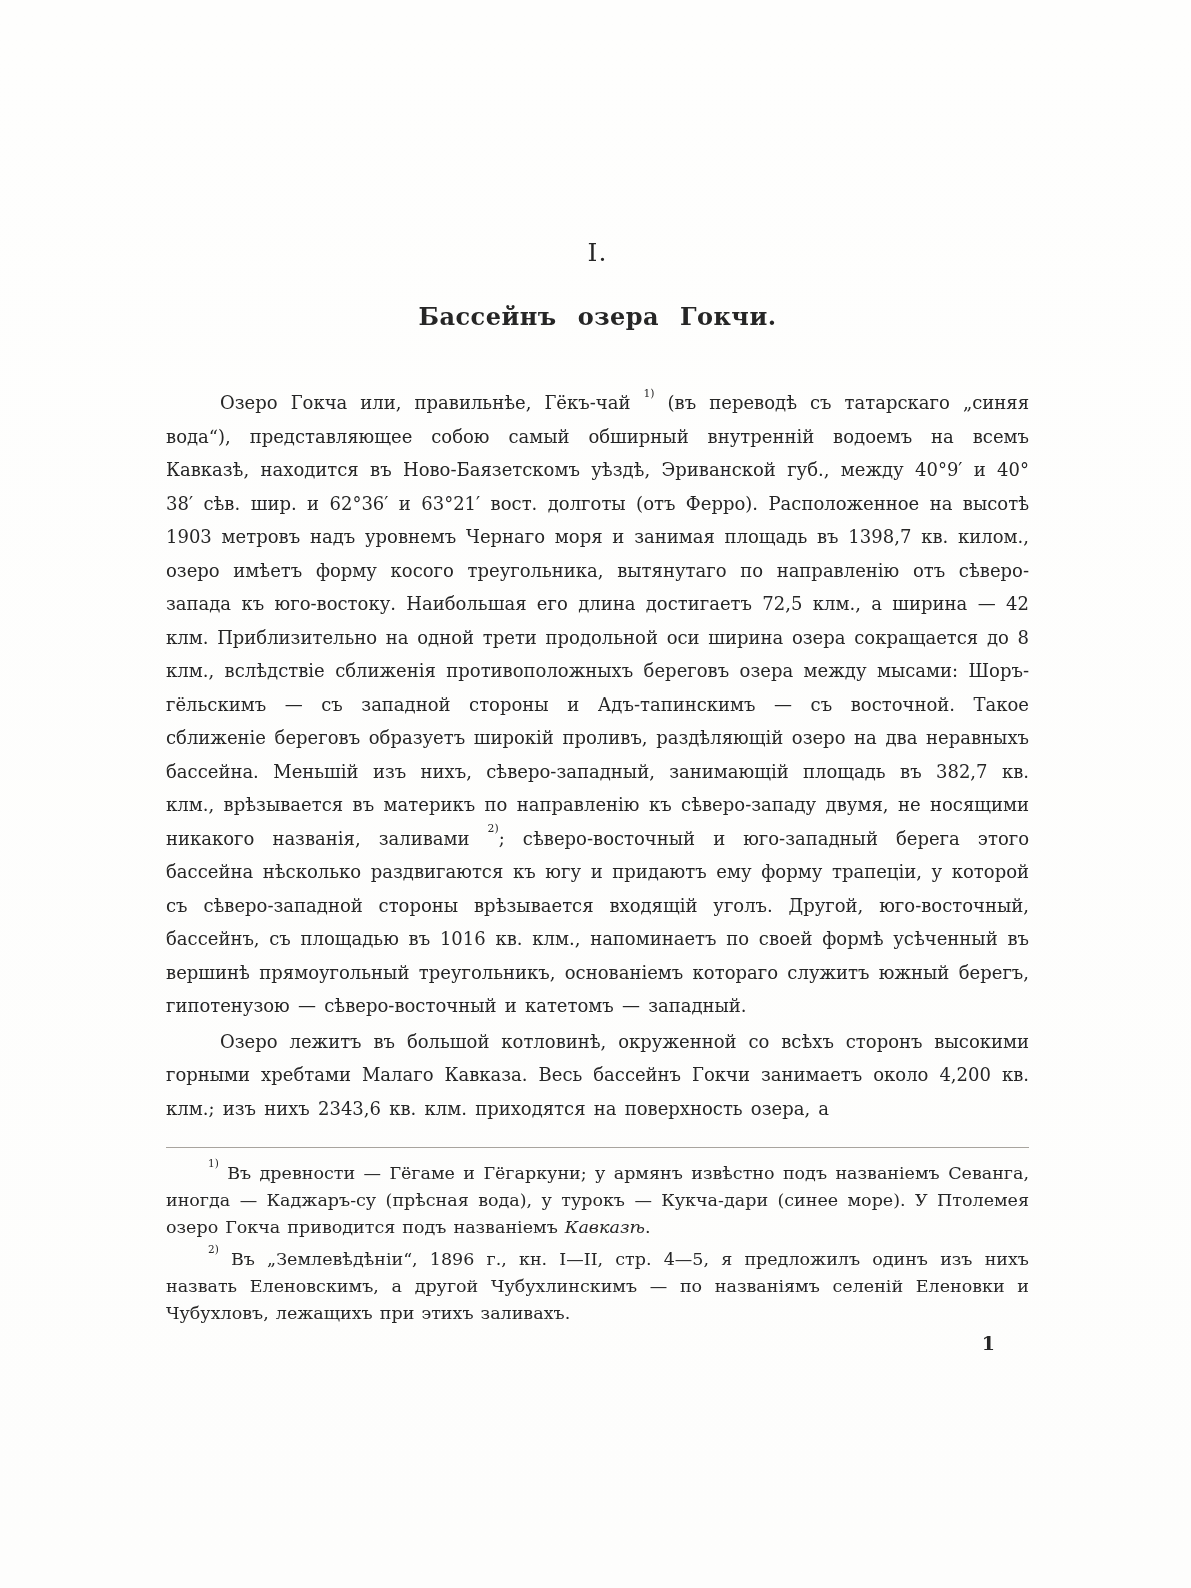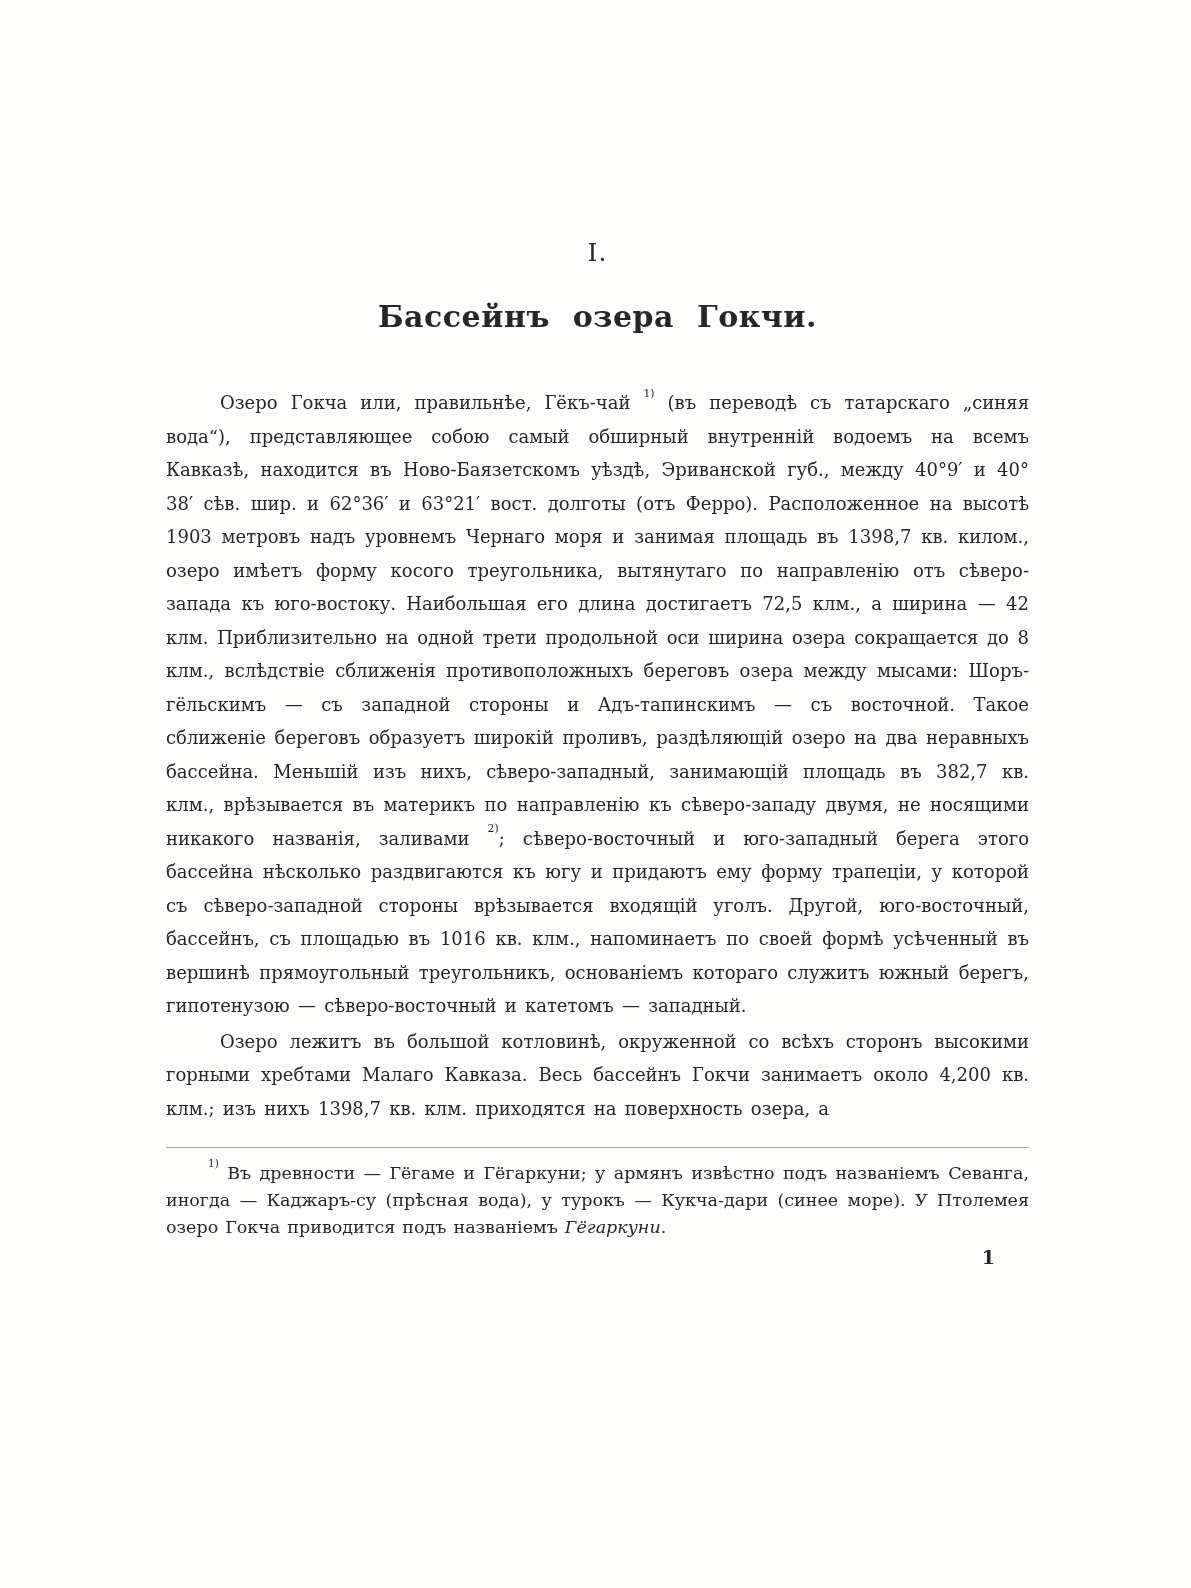--- a/index.html
+++ b/index.html
@@ -20,21 +20,21 @@
     padding: 238px 162px 40px 166px;
   }
   .chapter-numeral {
     text-align: center;
     font-size: 25px;
     line-height: 30px;
     letter-spacing: 1px;
   }
   .page-title {
     text-align: center;
-    font-size: 30px;
+    font-size: 24px;
     line-height: 38px;
     font-weight: bold;
     margin: 30px 0 50px 0;
     word-spacing: 12px;
     letter-spacing: 0.5px;
   }
   .body-para {
     font-size: 18px;
     line-height: 33.5px;
     text-align: justify;
@@ -79,21 +79,22 @@
 <body>
 
 <div class="scan-page">
 
   <div class="chapter-numeral">I.</div>
 
   <h1 class="page-title">Бассейнъ озера Гокчи.</h1>
 
   <p class="body-para"><span>Озеро Гокча или, правильнѣе, Гёкъ-чай </span><sup class="fn-ref">1)</sup><span> (въ переводѣ съ татарскаго „синяя вода“), представляющее собою самый обширный внутренній водоемъ на всемъ Кавказѣ, находится въ Ново-Баязетскомъ уѣздѣ, Эриванской губ., между 40°9′ и 40° 38′ сѣв. шир. и 62°36′ и 63°21′ вост. долготы (отъ Ферро). Расположенное на высотѣ 1903 метровъ надъ уровнемъ Чернаго моря и занимая площадь въ 1398,7 кв. килом., озеро имѣетъ форму косого треугольника, вытянутаго по направленію отъ сѣверо-запада къ юго-востоку. Наибольшая его длина достигаетъ 72,5 клм., а ширина — 42 клм. Приблизительно на одной трети продольной оси ширина озера сокращается до 8 клм., вслѣдствіе сближенія противоположныхъ береговъ озера между мысами: Шоръ-гёльскимъ — съ западной стороны и Адъ-тапинскимъ — съ восточной. Такое сближеніе береговъ образуетъ широкій проливъ, раздѣляющій озеро на два неравныхъ бассейна. Меньшій изъ нихъ, сѣверо-западный, занимающій площадь въ 382,7 кв. клм., врѣзывается въ материкъ по направленію къ сѣверо-западу двумя, не носящими никакого названія, заливами </span><sup class="fn-ref">2)</sup><span>; сѣверо-восточный и юго-западный берега этого бассейна нѣсколько раздвигаются къ югу и придаютъ ему форму трапеціи, у которой съ сѣверо-западной стороны врѣзывается входящій уголъ. Другой, юго-восточный, бассейнъ, съ площадью въ 1016 кв. клм., напоминаетъ по своей формѣ усѣченный въ вершинѣ прямоугольный треугольникъ, основаніемъ котораго служитъ южный берегъ, гипотенузою — сѣверо-восточный и катетомъ — западный.</span></p>
 
-  <p class="body-para">Озеро лежитъ въ большой котловинѣ, окруженной со всѣхъ сторонъ высокими горными хребтами Малаго Кавказа. Весь бассейнъ Гокчи занимаетъ около 4,200 кв. клм.; изъ нихъ 1398,7 кв. клм. приходятся на поверхность озера, а</p>
+  <p class="body-para">Озеро лежитъ въ большой котловинѣ, окруженной со всѣхъ сторонъ высокими горными хребтами Малаго Кавказа. Весь бассейнъ Гокчи занимаетъ около 4,200 кв. клм.; изъ нихъ 2343,6 кв. клм. приходятся на поверхность озера, а</p>
 
   <div class="footnote-block">
-    <p class="footnote"><sup class="fn-ref">1)</sup><span> Въ древности — Гёгаме и Гёгаркуни; у армянъ извѣстно подъ названіемъ Севанга, иногда — Каджаръ-су (прѣсная вода), у турокъ — Кукча-дари (синее море). У Птолемея озеро Гокча приводится подъ названіемъ </span><span class="greek">Гёгаркуни</span><span>.</span></p>
+    <p class="footnote"><sup class="fn-ref">1)</sup><span> Въ древности — Гёгаме и Гёгаркуни; у армянъ извѣстно подъ названіемъ Севанга, иногда — Каджаръ-су (прѣсная вода), у турокъ — Кукча-дари (синее море). У Птолемея озеро Гокча приводится подъ названіемъ </span><span class="greek">Кавказѣ</span><span>.</span></p>
+    <p class="footnote"><sup class="fn-ref">2)</sup><span> Въ „Землевѣдѣніи“, 1896 г., кн. I—II, стр. 4—5, я предложилъ одинъ изъ нихъ назвать Еленовскимъ, а другой Чубухлинскимъ — по названіямъ селеній Еленовки и Чубухловъ, лежащихъ при этихъ заливахъ.</span></p>
   </div>
 
   <div class="page-number">1</div>
 
 </div>
 
 </body></html>

